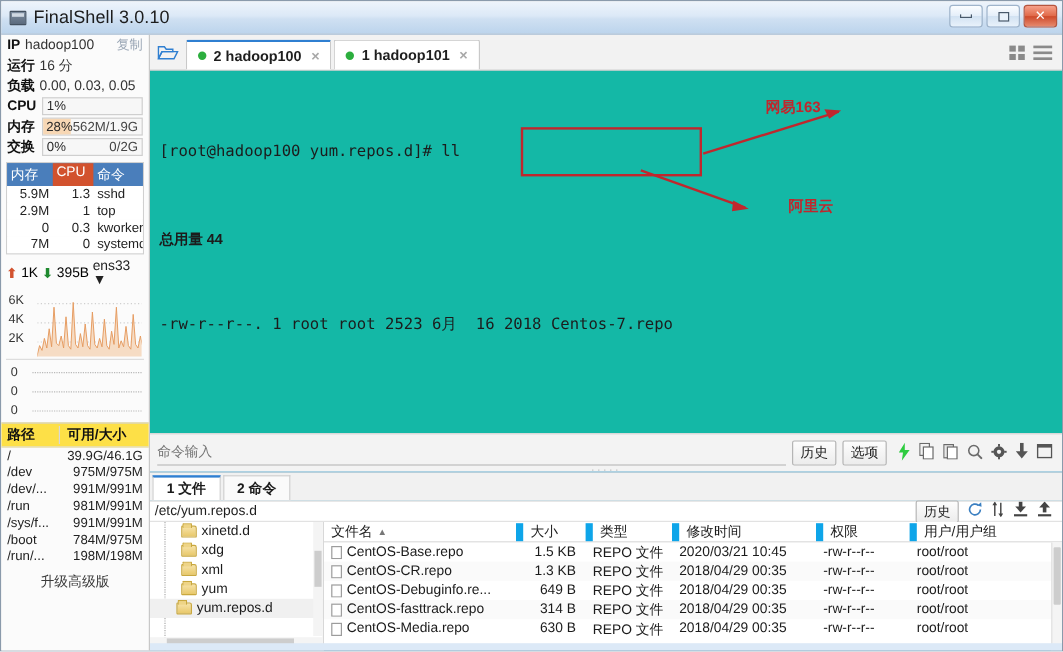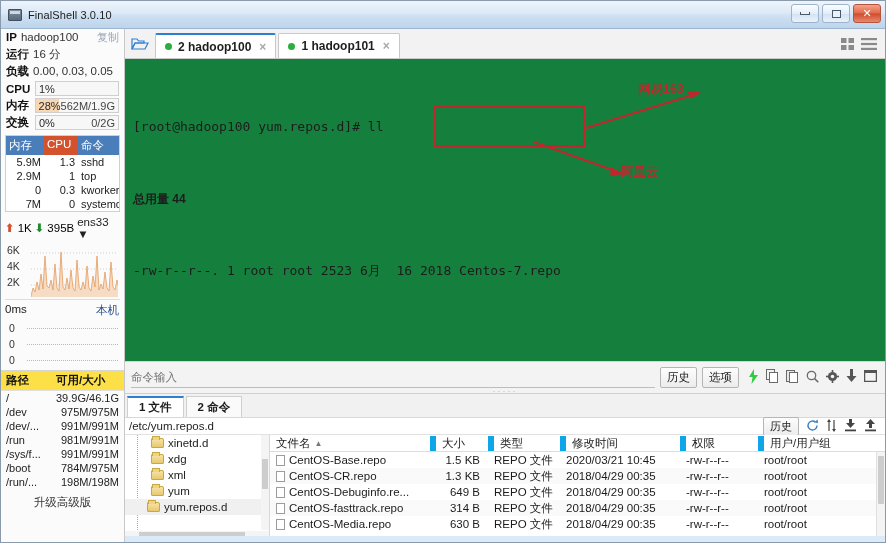--- a/index.html
+++ b/index.html
@@ -28,21 +28,21 @@
   .tb-icon {
     width: 14px; height: 12px; margin-left: 7px; margin-right: 6px;
     background: linear-gradient(to bottom, #7d8da0 0%, #5b6a7d 100%);
     border: 1px solid #43505f; border-radius: 1px;
     position: relative;
   }
   .tb-icon:after {
     content: ""; position: absolute; left: 1px; top: 1px; right: 1px; height: 3px;
     background: #cfd8e2;
   }
-  .tb-title { font-size: 11px; color: #1d1d1d; letter-spacing: .1px; }
+  .tb-title { font-size: 15px; color: #1d1d1d; letter-spacing: .1px; }
   .win-btns { position: absolute; right: 4px; top: 3px; display: flex; gap: 3px; }
   .wb {
     width: 28px; height: 19px; border-radius: 3px;
     border: 1px solid #9fb4cb;
     background: linear-gradient(to bottom, #fbfdff 0%, #e4eef9 50%, #d2e2f2 51%, #e9f2fb 100%);
     display: flex; align-items: center; justify-content: center;
     font-size: 10px; color: #2b3a4a;
   }
   .wb.close {
     border: 1px solid #b5553f;
@@ -126,21 +126,21 @@
   }
   .tab.active { border-top: 2px solid #2f7fd1; background: #ffffff; }
   .tab.inactive { background: #ffffff; }
   .dot { width: 7px; height: 7px; border-radius: 50%; background: #2cae3e; display: inline-block; }
   .tab-x { color: #a8a8a8; font-size: 12px; margin-left: 2px; cursor: pointer; }
   .ts-right { margin-left: auto; display: flex; align-items: center; gap: 6px; padding: 0 8px 4px 0; }
 
   
   .terminal {
     position: absolute; left: 124px; top: 58px; right: 0; height: 302px;
-    background: #15803d; overflow: hidden;
+    background: #14b8a6; overflow: hidden;
     font-family: "DejaVu Sans Mono", "Liberation Mono", monospace;
     font-size: 13px; color: #1c1c1c;
     padding: 8px 0 0 8px;
     line-height: 24px;
     white-space: pre;
   }
   .term-line { height: 24px; }
 
   
   .anno-box {
@@ -357,24 +357,20 @@
       <div class="graph-plot">
         <svg width="96" height="54" viewBox="0 0 96 54">
           <line x1="0" y1="9" x2="96" y2="9" stroke="#cfcfcf" stroke-dasharray="1,2"></line>
           <line x1="0" y1="25" x2="96" y2="25" stroke="#cfcfcf" stroke-dasharray="1,2"></line>
           <line x1="0" y1="41" x2="96" y2="41" stroke="#cfcfcf" stroke-dasharray="1,2"></line>
           <path d="M0,52 L2,44 L4,48 L6,38 L8,46 L10,30 L12,45 L14,12 L16,42 L18,44 L20,36 L22,46 L24,20 L26,44 L28,47 L30,8 L32,43 L34,46 L36,34 L38,45 L40,26 L42,44 L44,47 L46,16 L48,43 L50,46 L52,38 L54,45 L56,22 L58,44 L60,47 L62,32 L64,43 L66,12 L68,46 L70,40 L72,45 L74,28 L76,44 L78,47 L80,18 L82,43 L84,46 L86,36 L88,45 L90,24 L92,44 L94,47 L96,40 L96,54 L0,54 Z" fill="#f6dcc4" stroke="#e59a5e" stroke-width="0.8"></path>
         </svg>
       </div>
     </div>
 
-    <div class="ping-head">
-      <span>0ms</span>
-      <span class="host">本机</span>
-    </div>
     <div class="ping-box">
       <div class="ping-ylabels">
         <div>0</div>
         <div>0</div>
         <div>0</div>
       </div>
       <div class="ping-plot">
         <div class="dotline" style="margin-top:8px"></div>
         <div class="dotline" style="margin-top:15px"></div>
         <div class="dotline" style="margin-top:15px"></div>
@@ -469,21 +465,21 @@
   </div>
 
   <div class="anno-box" style="left:433px; top:105px; width:151px; height:41px;"></div>
   <svg class="anno-svg" width="886" height="543">
     <line x1="585" y1="127" x2="698" y2="92" stroke="#c0272d" stroke-width="2"></line>
     <polygon points="700,91 686,90 690,98" fill="#c0272d"></polygon>
     <line x1="533" y1="141" x2="620" y2="172" stroke="#c0272d" stroke-width="2"></line>
     <polygon points="623,173 610,166 609,175" fill="#c0272d"></polygon>
   </svg>
   <div class="anno-label" style="left:637px; top:80px;">网易163</div>
-  <div class="anno-label" style="left:620px; top:163px;">阿里云</div>
+  <div class="anno-label" style="left:656px; top:163px;">阿里云</div>
 
   <div class="cmdbar">
     <input class="cmd-input" type="text" value="" placeholder="命令输入" style="">
     <button class="mini-btn">历史</button>
     <button class="mini-btn">选项</button>
     <div class="cmd-icons">
       <span>
         <svg width="11" height="15" viewBox="0 0 11 15">
             <polygon points="6,0 1,8 4.5,8 3.5,15 10,6 6,6" fill="#2ecc40"></polygon>
           </svg>

